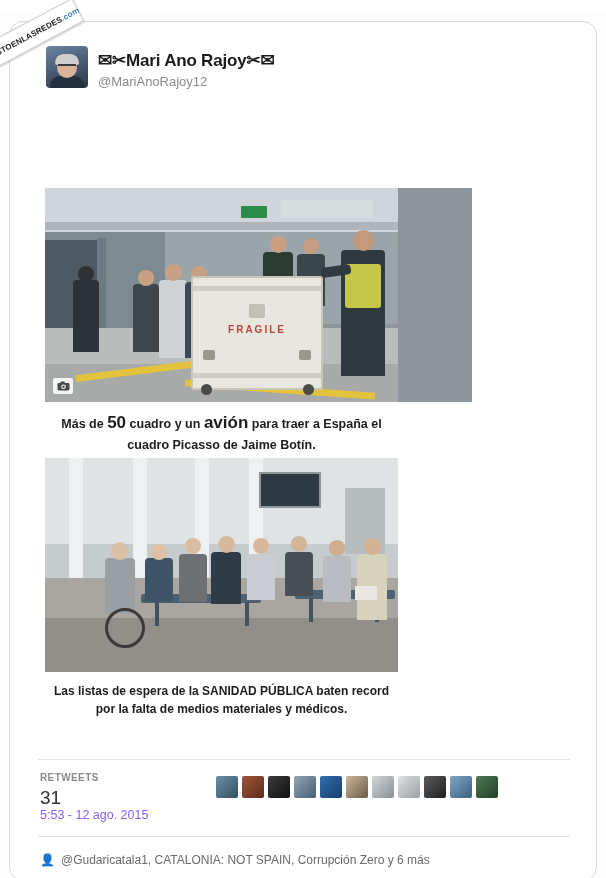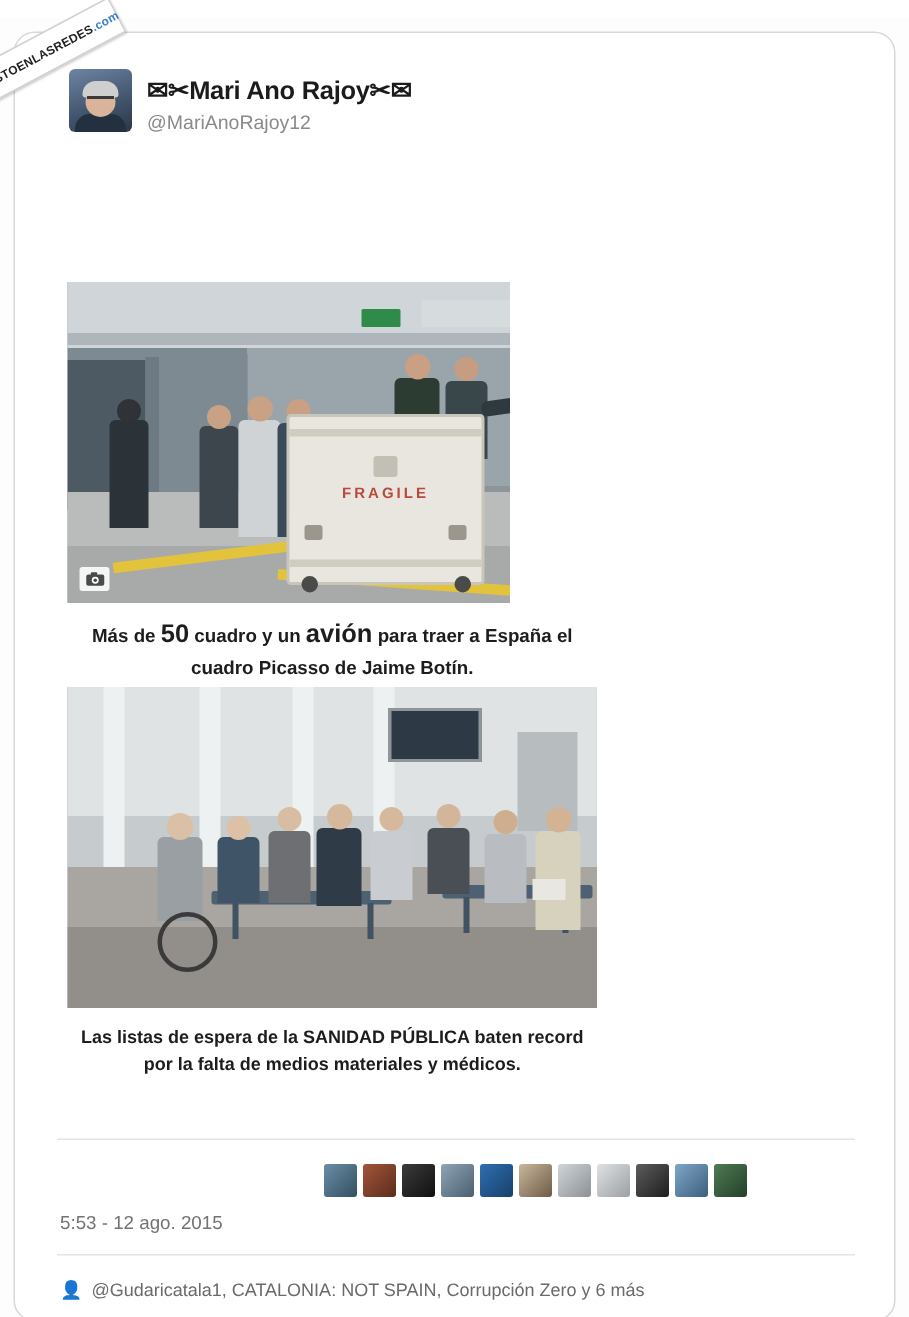--- a/index.html
+++ b/index.html
@@ -145,21 +145,21 @@
     line-height: 1.33;
     color: #141414;
     font-weight: 400;
   }
 
   
   .media-1 {
     position: absolute;
     left: 35px;
     top: 166px;
-    width: 295px;
+    width: 427px;
     height: 214px;
     overflow: hidden;
     background: #8d959b;
   }
   .media-2 {
     position: absolute;
     left: 35px;
     top: 436px;
     width: 353px;
     height: 214px;
@@ -246,21 +246,21 @@
     height: 22px;
     border-radius: 2px;
     overflow: hidden;
   }
 
   .tw-time {
     position: absolute;
     left: 30px;
     top: 786px;
     font-size: 12.5px;
-    color: #737373;
+    color: #8b5cf6;
   }
 
   .tw-footer {
     position: absolute;
     left: 30px;
     top: 831px;
     font-size: 12px;
     color: #6a6a6a;
     display: flex;
     align-items: center;
@@ -441,20 +441,24 @@
       <div class="pers" style="left:312px; top:96px; width:30px; height:66px; background:#d6d2bd;"></div>
       <div class="head" style="left:319px; top:80px; width:17px; height:17px; background:#d3b393;"></div>
       <div style="position:absolute; left:310px; top:128px; width:22px; height:14px; background:#e8e7e2;"></div>
     </div>
 
     <div class="caption cap-2">Las listas de espera de la SANIDAD PÚBLICA baten record por la falta de medios materiales y médicos.</div>
 
     <div class="divider"></div>
 
     <div class="stats">
+      <div>
+        <div class="stat-label">RETWEETS</div>
+        <div class="stat-value">31</div>
+      </div>
     </div>
 
     <div class="faces">
       <div class="face-chip" style="background:linear-gradient(135deg,#6b8ea8,#32505f);"></div>
       <div class="face-chip" style="background:linear-gradient(135deg,#a4553a,#5a2d1c);"></div>
       <div class="face-chip" style="background:linear-gradient(135deg,#3b3b3b,#101010);"></div>
       <div class="face-chip" style="background:linear-gradient(135deg,#8fa5b5,#4a5f70);"></div>
       <div class="face-chip" style="background:linear-gradient(135deg,#2f6fb0,#17406b);"></div>
       <div class="face-chip" style="background:linear-gradient(135deg,#c9b79d,#6d5b46);"></div>
       <div class="face-chip" style="background:linear-gradient(135deg,#d1d5d8,#8b9196);"></div>

